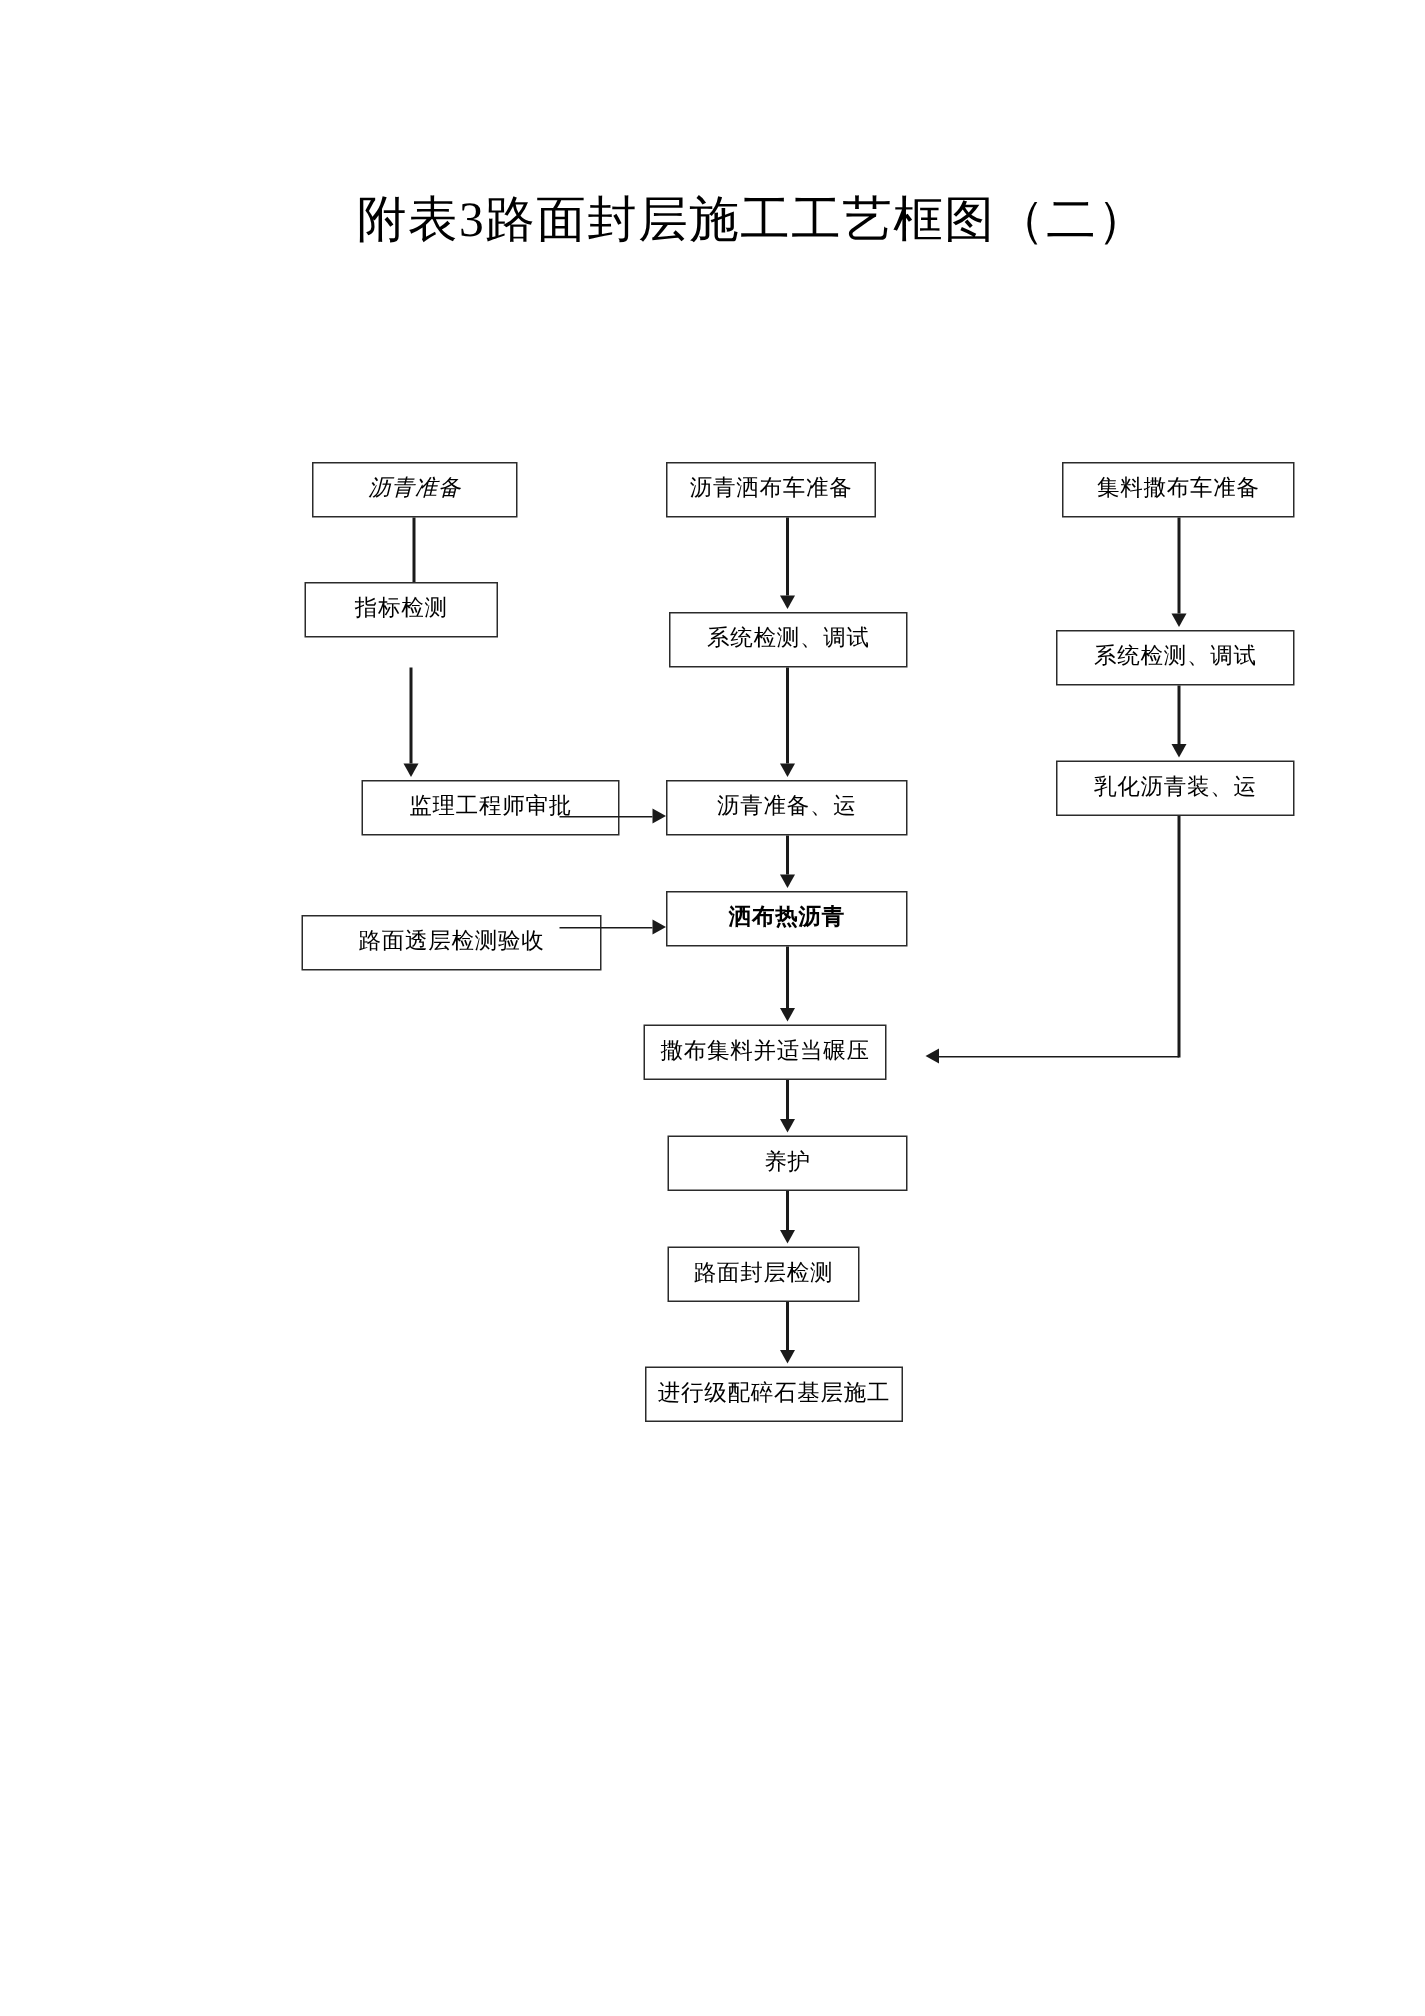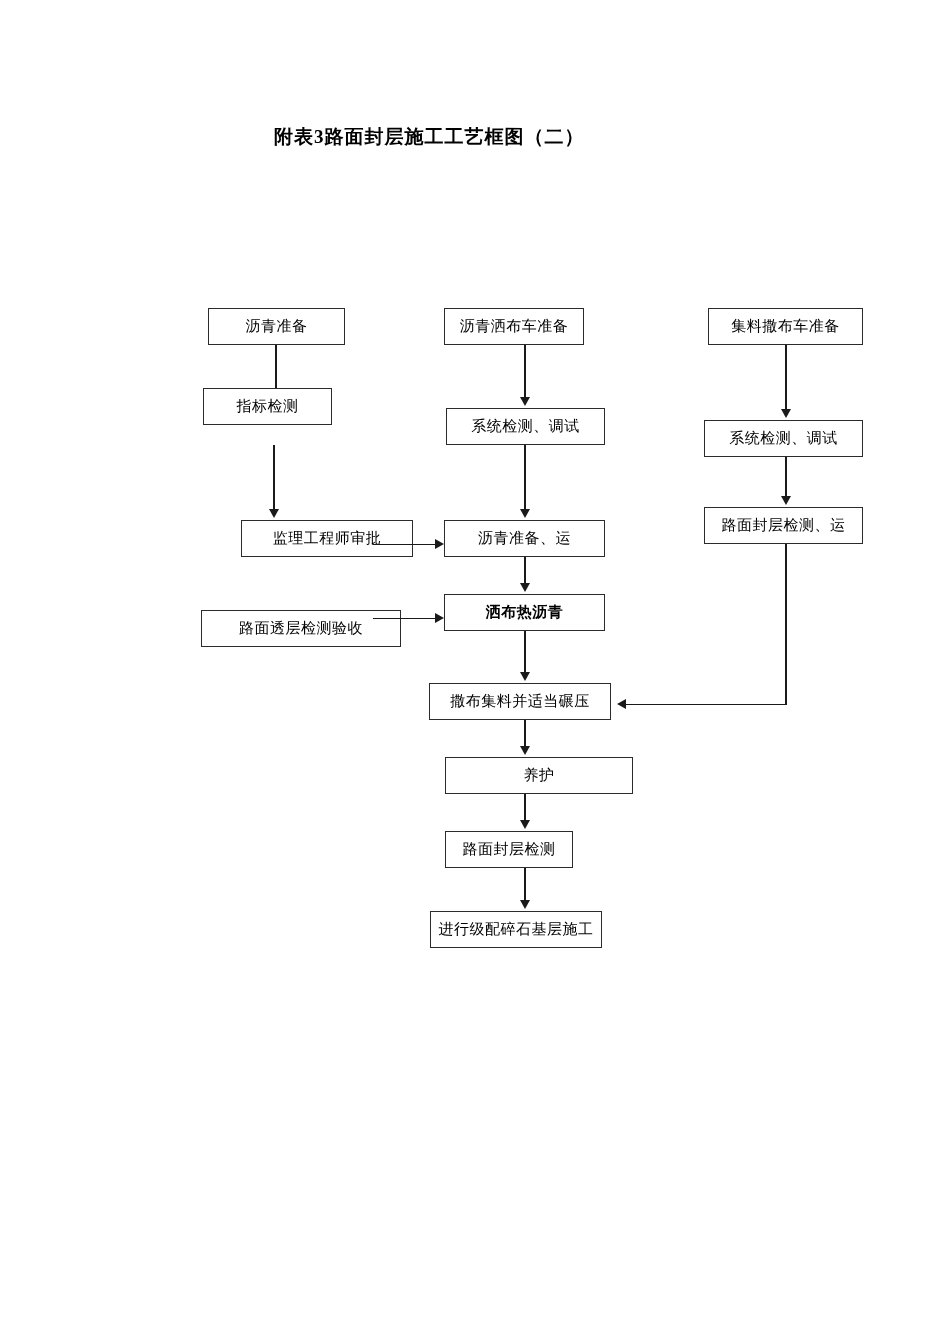--- a/index.html
+++ b/index.html
@@ -18,27 +18,26 @@
     position: absolute;
     left: 0; top: 0;
     width: 950px;
     height: 1344px;
     background: #ffffff;
   }
   .doc-title {
     position: absolute;
     left: 238px;
     top: 124px;
-    font-size: 19px;
-    font-weight: bold;
+    font-size: 33px;
+    font-weight: normal;
     letter-spacing: 1px;
     color: #000000;
     white-space: nowrap;
     font-family: "Liberation Serif", "DejaVu Serif", serif;
-    margin-left: 36px;
   }
   .node {
     position: absolute;
     box-sizing: border-box;
     border: 1.3px solid #2b2b2b;
     background: #ffffff;
     display: flex;
     align-items: center;
     justify-content: center;
     font-size: 15px;
@@ -74,21 +73,21 @@
     border-left: 9px solid #1a1a1a;
   }
 </style>
 </head>
 <body>
 
 <div id="page">
 
   <div class="doc-title">附表3路面封层施工工艺框图（二）</div>
 
-  <div class="node" style="left:208px; top:308px; width:137px; height:37px;">沥青准备</div>
+  <div class="node" style="left:208px; top:308px; width:137px; height:37px;font-style:italic;">沥青准备</div>
 
   <div class="conn v" style="left:275px; top:345px; height:52px;"></div>
   <div class="arrow down" style="left:270.5px; top:397px;"></div>
 
   <div class="node" style="left:203px; top:388px; width:129px; height:37px;">指标检测</div>
 
   <div class="conn v" style="left:273px; top:445px; height:64px;"></div>
   <div class="arrow down" style="left:268.5px; top:509px;"></div>
 
   <div class="node" style="left:201px; top:520px; width:172px; height:37px;margin-left:40px;">监理工程师审批</div>
@@ -114,26 +113,26 @@
   <div class="node" style="left:444px; top:520px; width:161px; height:37px;">沥青准备、运</div>
 
   <div class="conn v" style="left:524px; top:557px; height:26px;"></div>
   <div class="arrow down" style="left:519.5px; top:583px;"></div>
 
   <div class="node" style="left:444px; top:594px; width:161px; height:37px;font-weight:bold;">洒布热沥青</div>
 
   <div class="conn v" style="left:524px; top:631px; height:41px;"></div>
   <div class="arrow down" style="left:519.5px; top:672px;"></div>
 
-  <div class="node" style="left:429px; top:683px; width:182px; height:37px;">撒布集料并适当碾压</div>
+  <div class="node" style="left:429px; top:683px; width:162px; height:37px;">撒布集料并适当碾压</div>
 
   <div class="conn v" style="left:524px; top:720px; height:26px;"></div>
   <div class="arrow down" style="left:519.5px; top:746px;"></div>
 
-  <div class="node" style="left:445px; top:757px; width:188px; height:37px;">养护</div>
+  <div class="node" style="left:445px; top:757px; width:160px; height:37px;">养护</div>
 
   <div class="conn v" style="left:524px; top:794px; height:26px;"></div>
   <div class="arrow down" style="left:519.5px; top:820px;"></div>
 
   <div class="node" style="left:445px; top:831px; width:128px; height:37px;">路面封层检测</div>
 
   <div class="conn v" style="left:524px; top:868px; height:32px;"></div>
   <div class="arrow down" style="left:519.5px; top:900px;"></div>
 
   <div class="node" style="left:430px; top:911px; width:172px; height:37px;">进行级配碎石基层施工</div>
@@ -141,19 +140,19 @@
   <div class="node" style="left:708px; top:308px; width:155px; height:37px;">集料撒布车准备</div>
 
   <div class="conn v" style="left:785px; top:345px; height:64px;"></div>
   <div class="arrow down" style="left:780.5px; top:409px;"></div>
 
   <div class="node" style="left:704px; top:420px; width:159px; height:37px;">系统检测、调试</div>
 
   <div class="conn v" style="left:785px; top:457px; height:39px;"></div>
   <div class="arrow down" style="left:780.5px; top:496px;"></div>
 
-  <div class="node" style="left:704px; top:507px; width:159px; height:37px;">路面封层检测、运</div>
+  <div class="node" style="left:704px; top:507px; width:159px; height:37px;">乳化沥青装、运</div>
 
   <div class="conn v" style="left:785px; top:544px; height:161px;"></div>
   <div class="conn h" style="left:626px; top:703.5px; width:160px;"></div>
   <div class="arrow left" style="left:617px; top:699px;"></div>
 
 </div>
 
 </body></html>

